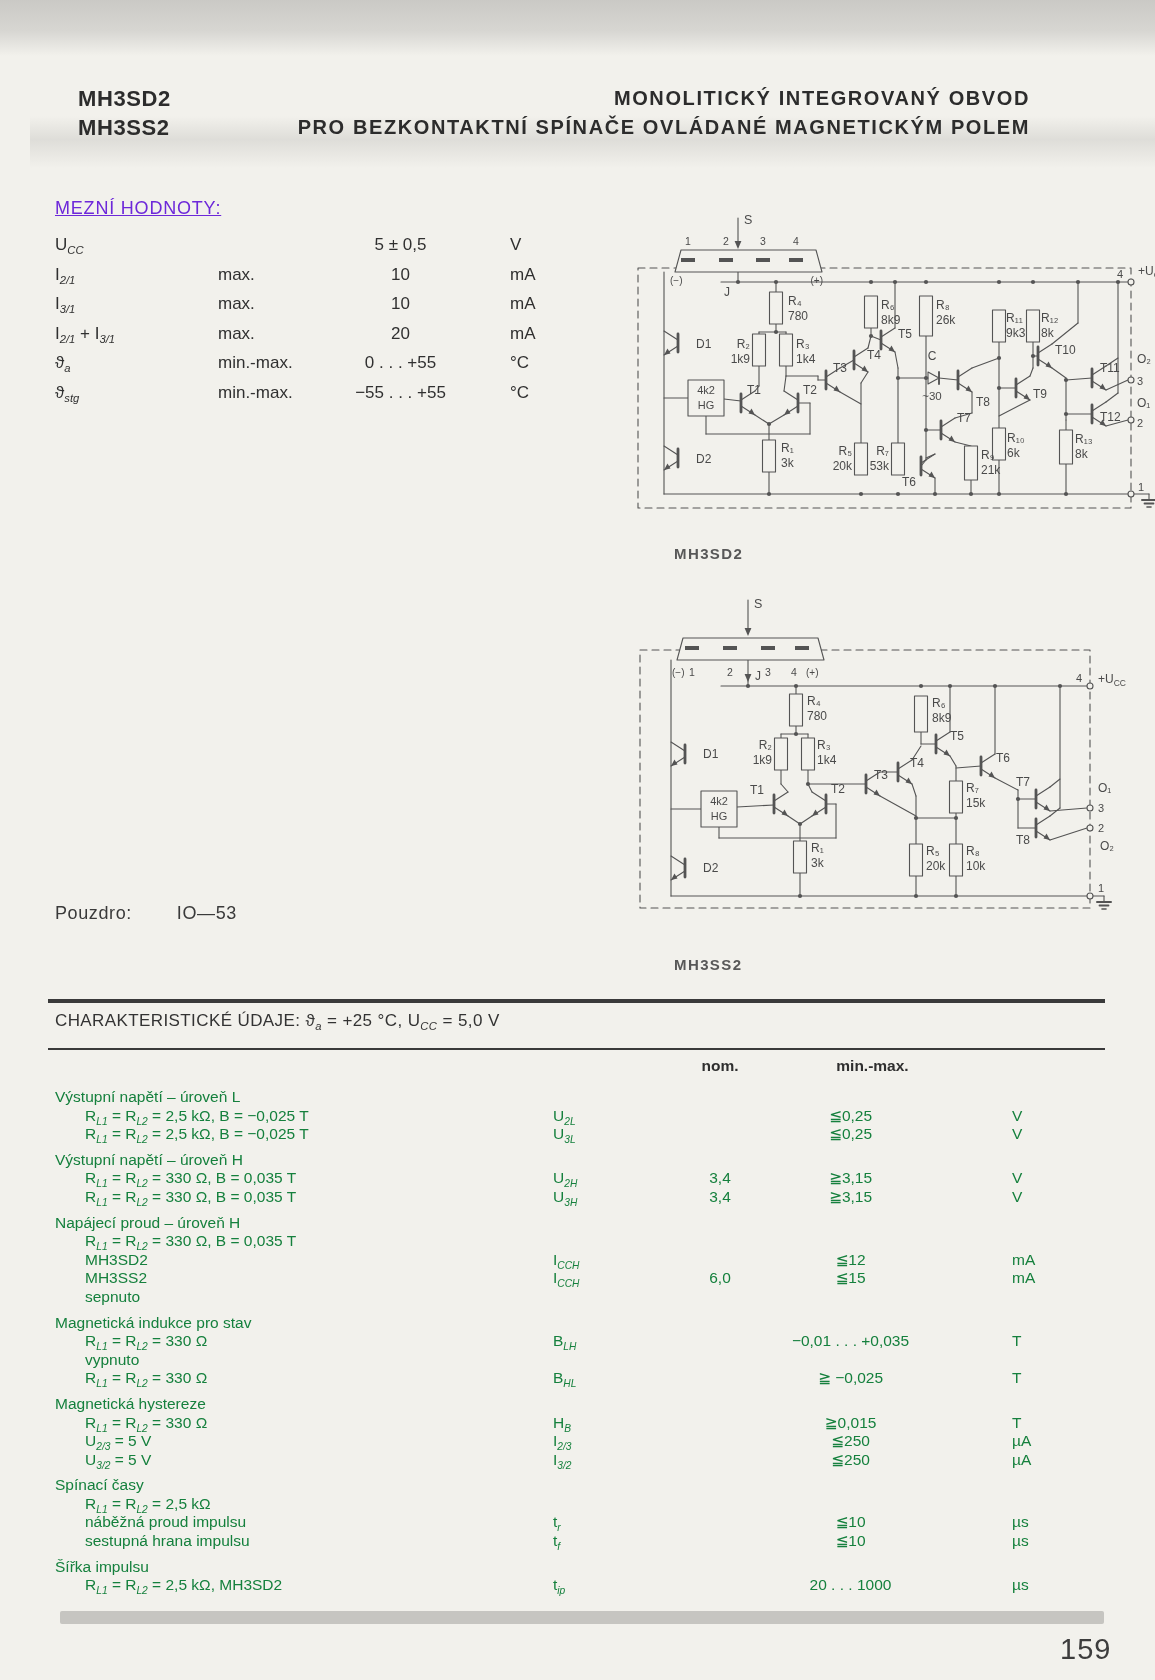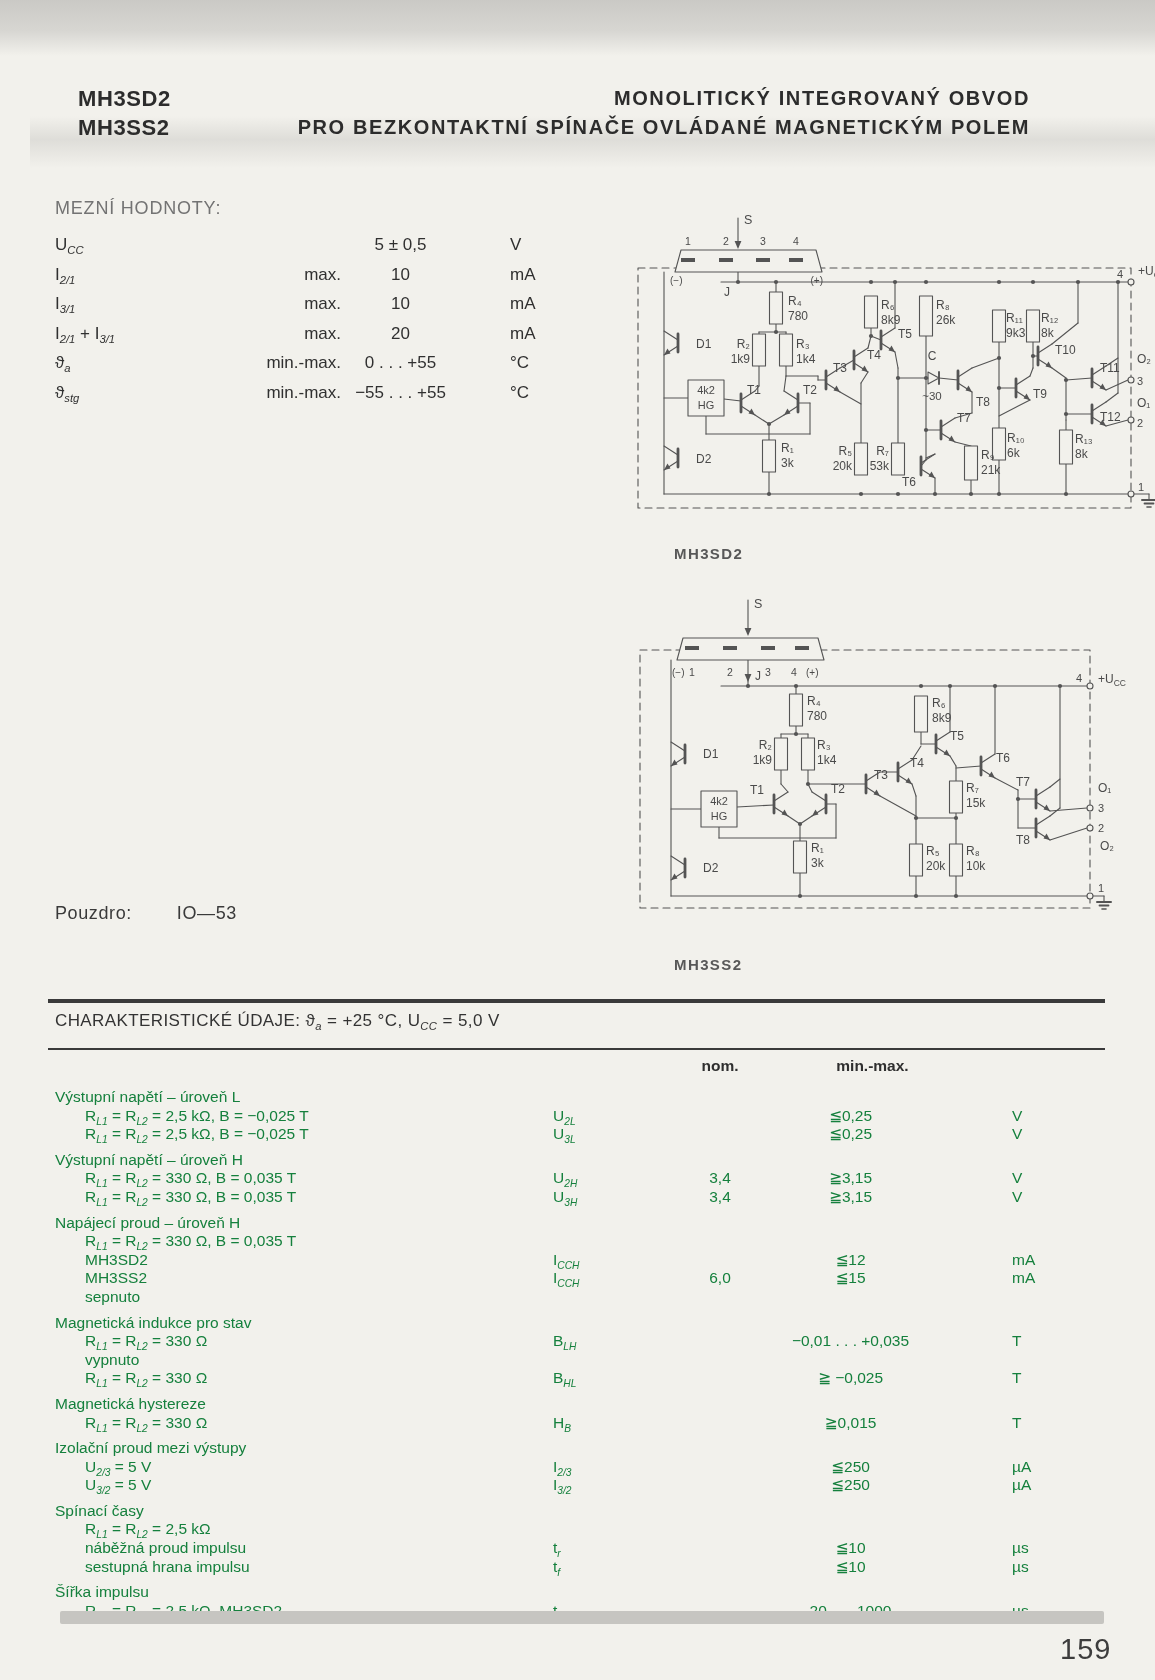--- a/index.html
+++ b/index.html
@@ -7,25 +7,25 @@
         font-family:"Liberation Sans","DejaVu Sans",sans-serif;color:#303030;overflow:hidden;}
   .scan-top{position:absolute;left:0;top:0;width:100%;height:56px;
         background:linear-gradient(to bottom,#c6c5c1 0%,#d4d3cf 55%,rgba(212,211,207,0) 100%);opacity:.9;}
   .scan-mid{position:absolute;left:30px;right:0;top:116px;height:52px;
         background:linear-gradient(to bottom,rgba(198,197,193,0) 0%,rgba(198,197,193,.45) 45%,rgba(198,197,193,0) 100%);}
   .scan-bottom{position:absolute;left:60px;top:1611px;width:1044px;height:13px;background:#c6c5c1;border-radius:2px;}
   header{position:absolute;left:0;top:84px;width:100%;z-index:2;}
   .parts{position:absolute;left:78px;top:0;font-size:22px;font-weight:bold;line-height:29px;letter-spacing:.6px;color:#2c2c2c;}
   .title{position:absolute;right:125px;top:0;text-align:right;font-size:20px;font-weight:bold;line-height:29px;letter-spacing:1.6px;color:#2c2c2c;}
   .limits{position:absolute;left:55px;top:198px;width:520px;}
-  .sec-title{font-size:18px;letter-spacing:.8px;color:#737373;}
+  .sec-title{font-size:18px;letter-spacing:.8px;color:#6d28d9;text-decoration:underline;}
   .l-table{position:relative;margin-top:16px;}
   .l-row{position:relative;height:29.5px;font-size:17px;}
   .l-sym{position:absolute;left:0;width:165px;}
-  .l-cond{position:absolute;left:151px;width:135px;text-align:right;}
+  .l-cond{position:absolute;left:163px;width:135px;}
   .l-val{position:absolute;left:268px;width:155px;text-align:center;}
   .l-unit{position:absolute;left:455px;}
   sub{font-size:.66em;font-style:italic;line-height:0;}
   .fig{position:absolute;z-index:2;}
   .fig1{left:586px;top:192px;width:560px;height:370px;}
   .fig2{left:586px;top:570px;width:560px;height:390px;}
   figcaption{position:absolute;left:48px;font-size:15px;font-weight:bold;letter-spacing:1.4px;color:#585858;}
   .fig1 figcaption{top:337px;}
   .fig2 figcaption{top:370px;}
   .pouzdro{position:absolute;left:55px;top:903px;font-size:18px;letter-spacing:.6px;color:#3a3a3a;}
@@ -616,21 +616,20 @@
       <div class="c-row ind"><span class="c-text">R<sub>L1</sub> = R<sub>L2</sub> = 330 Ω, B = 0,035 T</span></div>
       <div class="c-row ind"><span class="c-text">MH3SD2</span><span class="c-sym">I<sub>CCH</sub></span><span class="c-mm">≦12</span><span class="c-unit">mA</span></div>
       <div class="c-row ind"><span class="c-text">MH3SS2</span><span class="c-sym">I<sub>CCH</sub></span><span class="c-nom">6,0</span><span class="c-mm">≦15</span><span class="c-unit">mA</span></div>
       <div class="c-row ind"><span class="c-text">sepnuto</span></div>
       <div class="c-row head gap"><span class="c-text">Magnetická indukce pro stav</span></div>
       <div class="c-row ind"><span class="c-text">R<sub>L1</sub> = R<sub>L2</sub> = 330 Ω</span><span class="c-sym">B<sub>LH</sub></span><span class="c-mm">−0,01 . . . +0,035</span><span class="c-unit">T</span></div>
       <div class="c-row ind"><span class="c-text">vypnuto</span></div>
       <div class="c-row ind"><span class="c-text">R<sub>L1</sub> = R<sub>L2</sub> = 330 Ω</span><span class="c-sym">B<sub>HL</sub></span><span class="c-mm">≧ −0,025</span><span class="c-unit">T</span></div>
       <div class="c-row head gap"><span class="c-text">Magnetická hystereze</span></div>
       <div class="c-row ind"><span class="c-text">R<sub>L1</sub> = R<sub>L2</sub> = 330 Ω</span><span class="c-sym">H<sub>B</sub></span><span class="c-mm">≧0,015</span><span class="c-unit">T</span></div>
-      <div class="c-row head gap"><span class="c-text">Izolační proud mezi výstupy</span></div>
       <div class="c-row ind"><span class="c-text">U<sub>2/3</sub> = 5 V</span><span class="c-sym">I<sub>2/3</sub></span><span class="c-mm">≦250</span><span class="c-unit">µA</span></div>
       <div class="c-row ind"><span class="c-text">U<sub>3/2</sub> = 5 V</span><span class="c-sym">I<sub>3/2</sub></span><span class="c-mm">≦250</span><span class="c-unit">µA</span></div>
       <div class="c-row head gap"><span class="c-text">Spínací časy</span></div>
       <div class="c-row ind"><span class="c-text">R<sub>L1</sub> = R<sub>L2</sub> = 2,5 kΩ</span></div>
       <div class="c-row ind"><span class="c-text">náběžná proud impulsu</span><span class="c-sym">t<sub>r</sub></span><span class="c-mm">≦10</span><span class="c-unit">µs</span></div>
       <div class="c-row ind"><span class="c-text">sestupná hrana impulsu</span><span class="c-sym">t<sub>f</sub></span><span class="c-mm">≦10</span><span class="c-unit">µs</span></div>
       <div class="c-row head gap"><span class="c-text">Šířka impulsu</span></div>
       <div class="c-row ind"><span class="c-text">R<sub>L1</sub> = R<sub>L2</sub> = 2,5 kΩ, MH3SD2</span><span class="c-sym">t<sub>ip</sub></span><span class="c-mm">20 . . . 1000</span><span class="c-unit">µs</span></div>
     </div>
 

